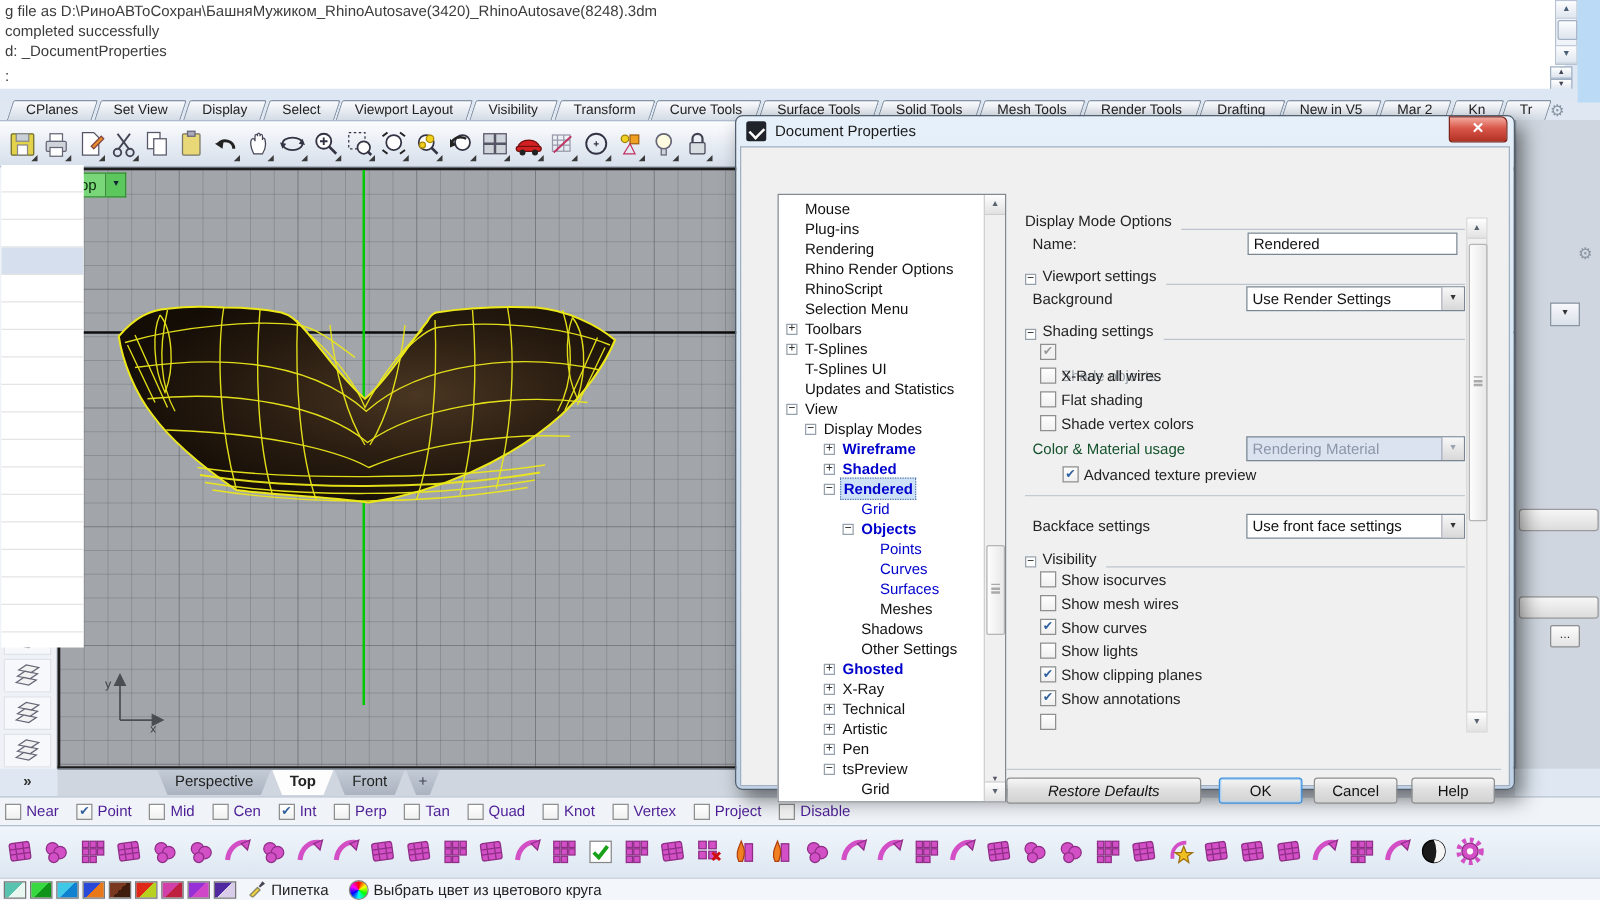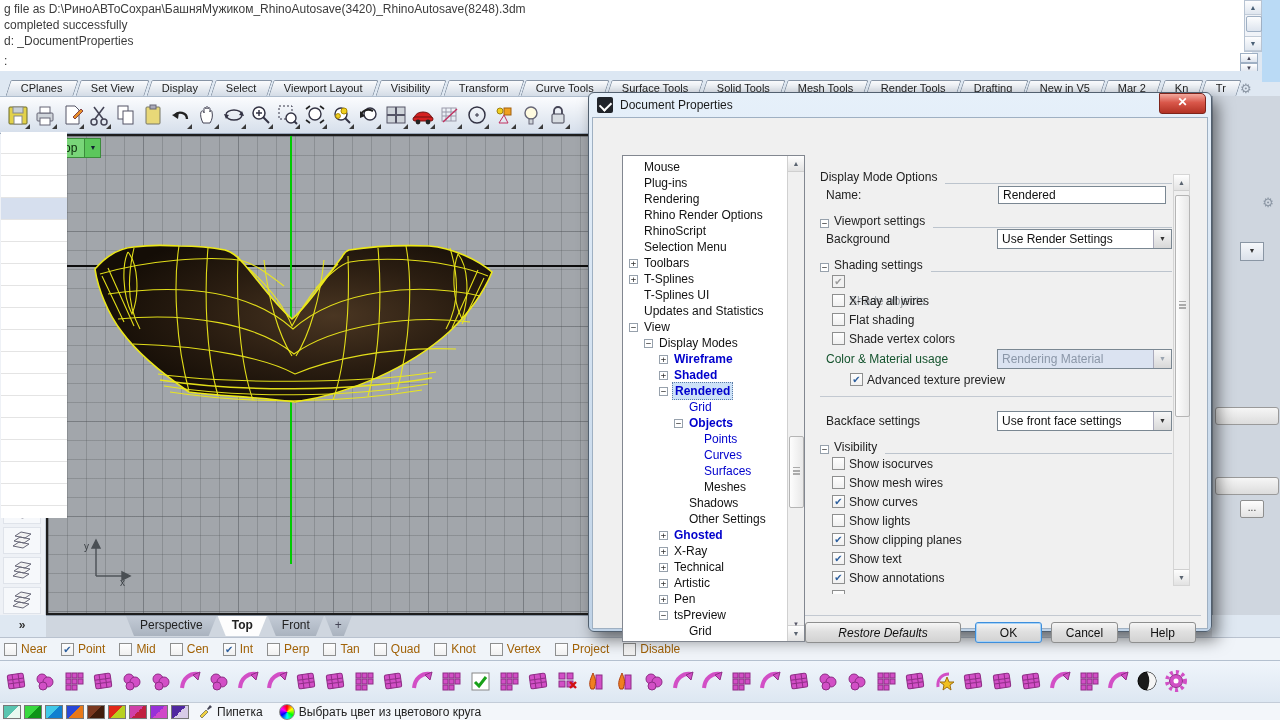--- a/index.html
+++ b/index.html
@@ -59,21 +59,21 @@
   #vtabs{left:46px;top:615px;width:1166px;height:22px;background:#cfd6df;border-top:1px solid #8a95a3;
     display:flex;align-items:flex-start;padding-left:80px;box-sizing:border-box;}
   .vtab{height:20px;margin-right:1px;padding:0 14px;line-height:19px;font-size:12px;color:#222;
     clip-path:polygon(0 0,100% 0,calc(100% - 8px) 100%,8px 100%);
     background:linear-gradient(#c3cbd6,#aab3bf);}
   .vtab.active{background:#fdfdfd;font-weight:bold;}
   .vtab.newtab{padding:0 10px;color:#445;}
   
   #osnap{left:0;top:637px;width:1280px;height:23px;background:#f0f4f9;border-top:1px solid #b9c2cf;
     display:flex;align-items:center;box-sizing:border-box;padding-left:4px;}
-  .osnap-item{display:flex;align-items:center;margin-right:14px;white-space:nowrap;color:#a16207;}
+  .osnap-item{display:flex;align-items:center;margin-right:14px;white-space:nowrap;color:#4c1d95;}
   .cb{display:inline-block;width:13px;height:13px;box-sizing:border-box;border:1px solid #8e8f8f;
     background:linear-gradient(#fefefe,#f0f0f0);margin-right:4px;text-align:center;line-height:11px;
     font-family:"DejaVu Sans",sans-serif;font-size:10px;color:#2d5f9e;}
   .cb.checked:before{content:"\2714";}
   .cb.dis{background:#f2f2f2;color:#9a9a9a;}
   
   #tstoolbar{left:0;top:660px;width:1280px;height:42px;background:linear-gradient(#f0f5fb,#dde7f2);
     border-top:1px solid #b4c0cf;display:flex;align-items:center;padding-left:2px;box-sizing:border-box;}
   .tsbtn{width:29px;height:32px;border:none;background:transparent;padding:1px;}
   .tsbtn svg{display:block;margin:auto;}
@@ -1133,24 +1133,20 @@
           <div class="orow crow">
             <span class="cb"></span>
             <span class="clabel">Show lights</span>
           </div>
           <div class="orow crow">
             <span class="cb checked"></span>
             <span class="clabel">Show clipping planes</span>
           </div>
           <div class="orow crow">
             <span class="cb checked"></span>
-            <span class="clabel">Show text</span>
-          </div>
-          <div class="orow crow">
-            <span class="cb checked"></span>
             <span class="clabel">Show annotations</span>
           </div>
           <div class="orow crow">
             <span class="cb"></span>
           </div>
         </div>
       <div id="opts-scroll">
         <div class="tsc-arrow">▲</div>
         <div class="tsc-arrow tsc-down">▼</div>
         <div class="tsc-thumb" style="top:20px;height:220px;">

